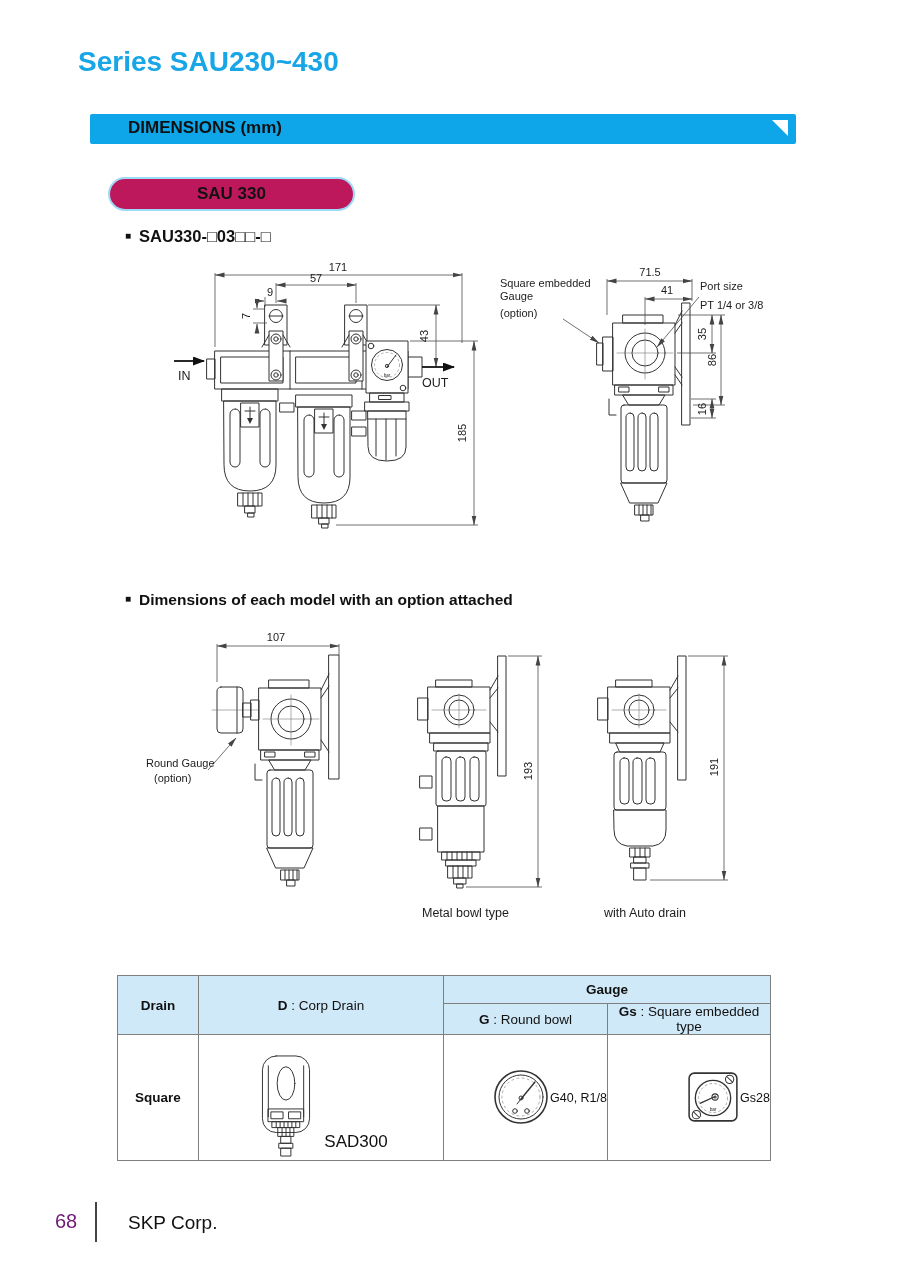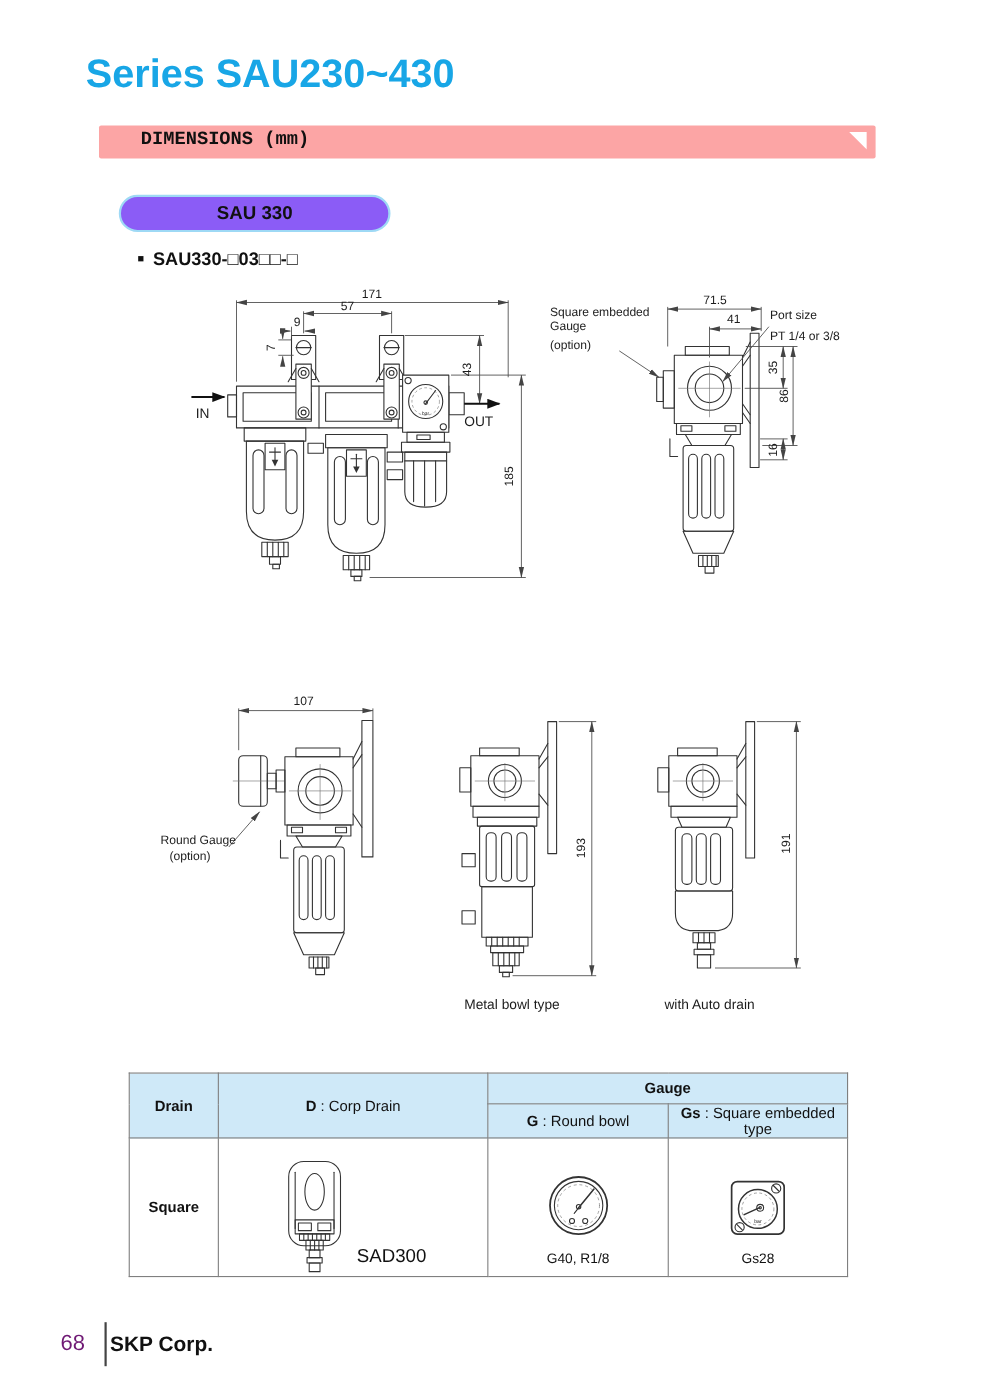--- a/index.html
+++ b/index.html
@@ -1,22 +1,22 @@
 <!DOCTYPE html>
 <html><head>
 <meta charset="utf-8">
 <style>
   html,body{margin:0;padding:0;background:#fff;}
   .page{position:relative;width:900px;height:1273px;background:#fff;overflow:hidden;
         font-family:"Liberation Sans",sans-serif;color:#111;}
-  .title{position:absolute;left:78px;top:46px;font-size:36px;font-weight:bold;color:#18a6e6;}
-  .dim-bar{position:absolute;left:90px;top:114px;width:706px;height:30px;background:#fca5a5;border-radius:2px;font-family:Liberation Mono, monospace;}
+  .title{position:absolute;left:78px;top:46px;font-size:28px;font-weight:bold;color:#18a6e6;}
+  .dim-bar{position:absolute;left:90px;top:114px;width:706px;height:30px;background:#0ea5e9;border-radius:2px;}
   .dim-bar .bar-label{position:absolute;left:38px;top:4px;font-size:17px;font-weight:bold;color:#101010;}
   .dim-bar .corner{position:absolute;right:8px;top:6px;}
-  .pill{position:absolute;left:108px;top:177px;width:243px;height:30px;background:#8b5cf6;
+  .pill{position:absolute;left:108px;top:177px;width:243px;height:30px;background:#be185d;
         border:2.5px solid #9ed9f5;border-radius:18px;display:flex;align-items:center;justify-content:center;
         font-size:17px;font-weight:bold;}
   .bullet-line{position:absolute;font-weight:bold;white-space:nowrap;}
   .bullet-line .sq{display:inline-block;font-size:10px;vertical-align:3px;margin-right:8px;}
   .model-line{left:125px;top:227px;font-size:16.5px;}
   .section-line{left:125px;top:591px;font-size:15.5px;}
   svg.drawing{position:absolute;}
   svg .s{stroke:#333;fill:none;stroke-width:1;stroke-linejoin:round;stroke-linecap:round;}
   svg .sw{stroke:#333;fill:#fff;stroke-width:1;stroke-linejoin:round;}
   svg .d{stroke:#4d4d4d;fill:none;stroke-width:0.8;}
@@ -30,27 +30,27 @@
   
   .opt-table{position:absolute;left:117px;top:975px;border-collapse:collapse;table-layout:fixed;
              border:1.5px solid #555;font-size:13.5px;}
   .opt-table th,.opt-table td{border:1px solid #7f7f7f;padding:0;text-align:center;vertical-align:middle;}
   .opt-table th{background:#cfe9f8;font-weight:normal;}
   .opt-table .hd{font-weight:bold;}
   .opt-table .key{font-weight:bold;}
   .cell-row{display:flex;align-items:flex-end;justify-content:center;gap:6px;height:124px;padding-top:1px;}
   .cell-row svg{margin-bottom:2px;}
   .cell-row .code{margin-bottom:8px;font-size:17px;}
-  .cell-col{display:flex;flex-direction:column;align-items:center;justify-content:flex-end;height:124px;}
+  .cell-col{display:flex;flex-direction:row;align-items:center;justify-content:flex-end;height:124px;}
   .cell-col .code{margin:10px 0 9px 0;font-size:12.5px;}
   .cell-col svg{margin-bottom:2px;}
   
   .footer-num{position:absolute;left:55px;top:1210px;font-size:20px;color:#701a75;}
   .footer-divider{position:absolute;left:95px;top:1202px;width:1.5px;height:40px;background:#444;}
-  .footer-co{position:absolute;left:100px;top:1212px;font-size:19px;color:#111;font-weight:bold;}
+  .footer-co{position:absolute;left:128px;top:1212px;font-size:19px;color:#111;}
 </style>
 </head>
 <body>
 
 <div class="page">
 
   <div class="title">Series SAU230~430</div>
 
   <div class="dim-bar">
     <span class="bar-label">DIMENSIONS (mm)</span>
@@ -264,20 +264,23 @@
     <text class="t tc" transform="rotate(-90 211 81)" x="211" y="81">35</text>
     <text class="t tc" transform="rotate(-90 221 107)" x="221" y="107">86</text>
     <text class="t tc" transform="rotate(-90 211 156)" x="211" y="156">16</text>
     <text class="t" x="5" y="34">Square embedded</text>
     <text class="t" x="5" y="47">Gauge</text>
     <text class="t" x="5" y="64">(option)</text>
     <text class="t" x="205" y="37">Port size</text>
     <text class="t" x="205" y="56">PT 1/4 or 3/8</text>
   </svg>
 
+  <div class="bullet-line section-line">
+    <span class="sq">■</span><span>Dimensions of each model with an option attached</span>
+  </div>
 
   <svg class="drawing" style="left:140px;top:618px" width="262" height="290" viewBox="0 0 262 290">
     <defs>
       <marker id="rg-a" viewBox="0 0 10 6" refX="9.5" refY="3" markerWidth="10" markerHeight="6" orient="auto-start-reverse" markerUnits="userSpaceOnUse">
         <path d="M0,0.6 L10,3 L0,5.4 z" fill="#444"></path>
         </marker>
     </defs>
     <g class="s">
       <rect x="77" y="69" width="26" height="46" rx="4"></rect>
       <line x1="97" y1="69" x2="97" y2="115"></line>

